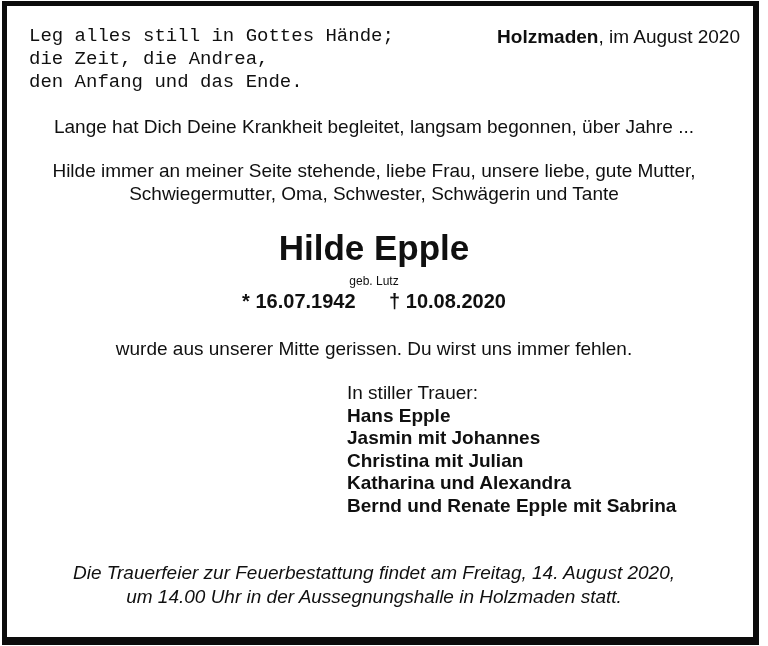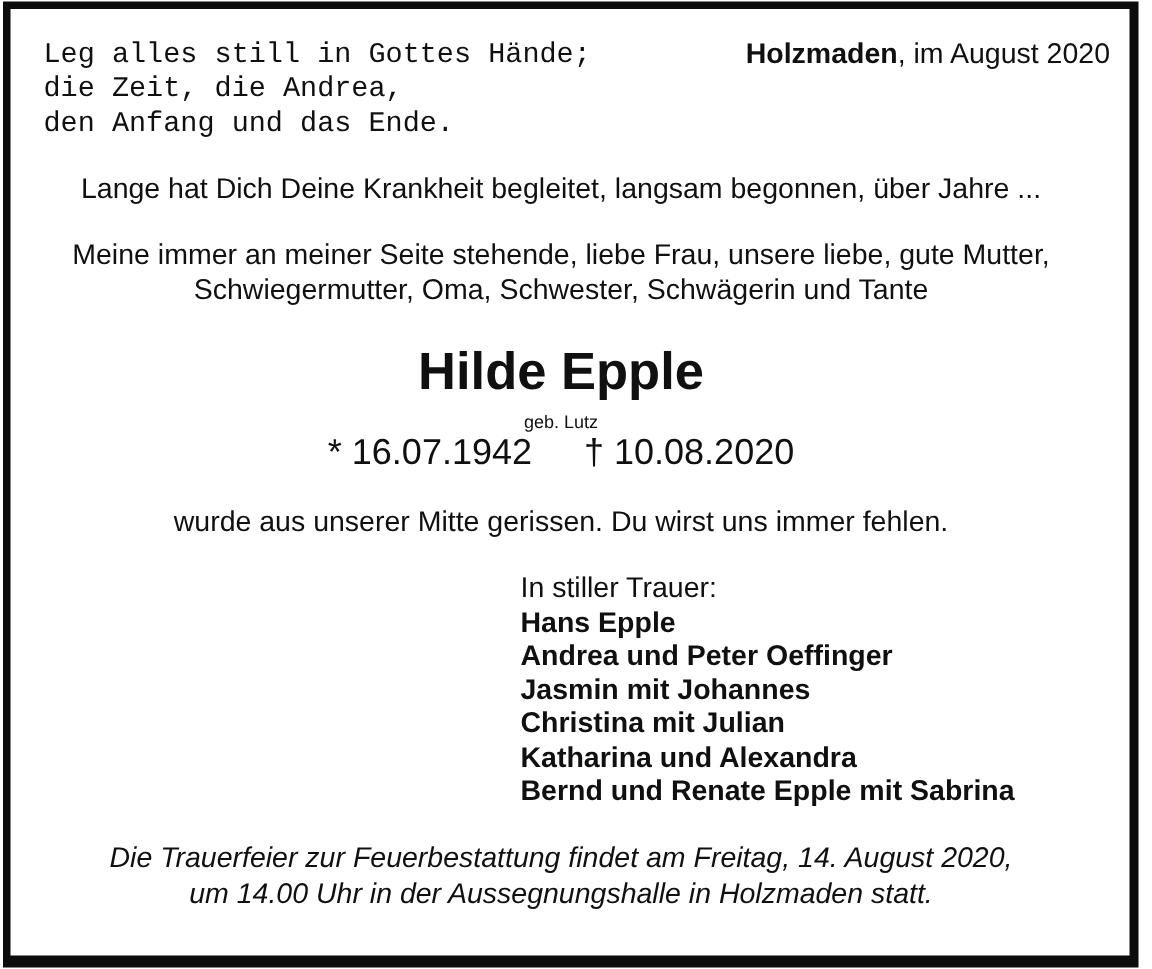--- a/index.html
+++ b/index.html
@@ -59,23 +59,23 @@
     font-weight: bold;
   }
   .maiden {
     top: 270px;
     font-size: 12px;
     line-height: 22px;
     font-weight: normal;
   }
   .dates {
     top: 290px;
-    font-size: 24px;
+    font-size: 20px;
     line-height: 23px;
-    font-weight: normal;
+    font-weight: bold;
   }
   .dates span + span { margin-left: 28px; }
   .loss { top: 337px; }
   .mourners {
     position: absolute;
     left: 347px;
     top: 382px;
     font-size: 19px;
     line-height: 22.5px;
   }
@@ -100,39 +100,38 @@
     <div>den Anfang und das Ende.</div>
   </div>
 
   <div class="dateline txt">
     <span class="bold">Holzmaden</span><span>, im August 2020</span>
   </div>
 
   <div class="center txt illness">Lange hat Dich Deine Krankheit begleitet, langsam begonnen, über Jahre ...</div>
 
   <div class="center txt relations">
-    <div>Meine immer an meiner Seite stehende, liebe Frau, unsere liebe, gute Mutter,</div>
+    <div>Hilde immer an meiner Seite stehende, liebe Frau, unsere liebe, gute Mutter,</div>
     <div>Schwiegermutter, Oma, Schwester, Schwägerin und Tante</div>
   </div>
 
   <div class="center deceased-name">Hilde Epple</div>
 
   <div class="center maiden">geb. Lutz</div>
 
   <div class="center dates">
     <span>* 16.07.1942</span>
     <span>† 10.08.2020</span>
   </div>
 
   <div class="center txt loss">wurde aus unserer Mitte gerissen. Du wirst uns immer fehlen.</div>
 
   <div class="mourners">
     <div class="heading">In stiller Trauer:</div>
     <div class="mourner">Hans Epple</div>
-    <div class="mourner">Andrea und Peter Oeffinger</div>
     <div class="mourner">Jasmin mit Johannes</div>
     <div class="mourner">Christina mit Julian</div>
     <div class="mourner">Katharina und Alexandra</div>
     <div class="mourner">Bernd und Renate Epple mit Sabrina</div>
   </div>
 
   <div class="center funeral">
     <div>Die Trauerfeier zur Feuerbestattung findet am Freitag, 14. August 2020,</div>
     <div>um 14.00 Uhr in der Aussegnungshalle in Holzmaden statt.</div>
   </div>

